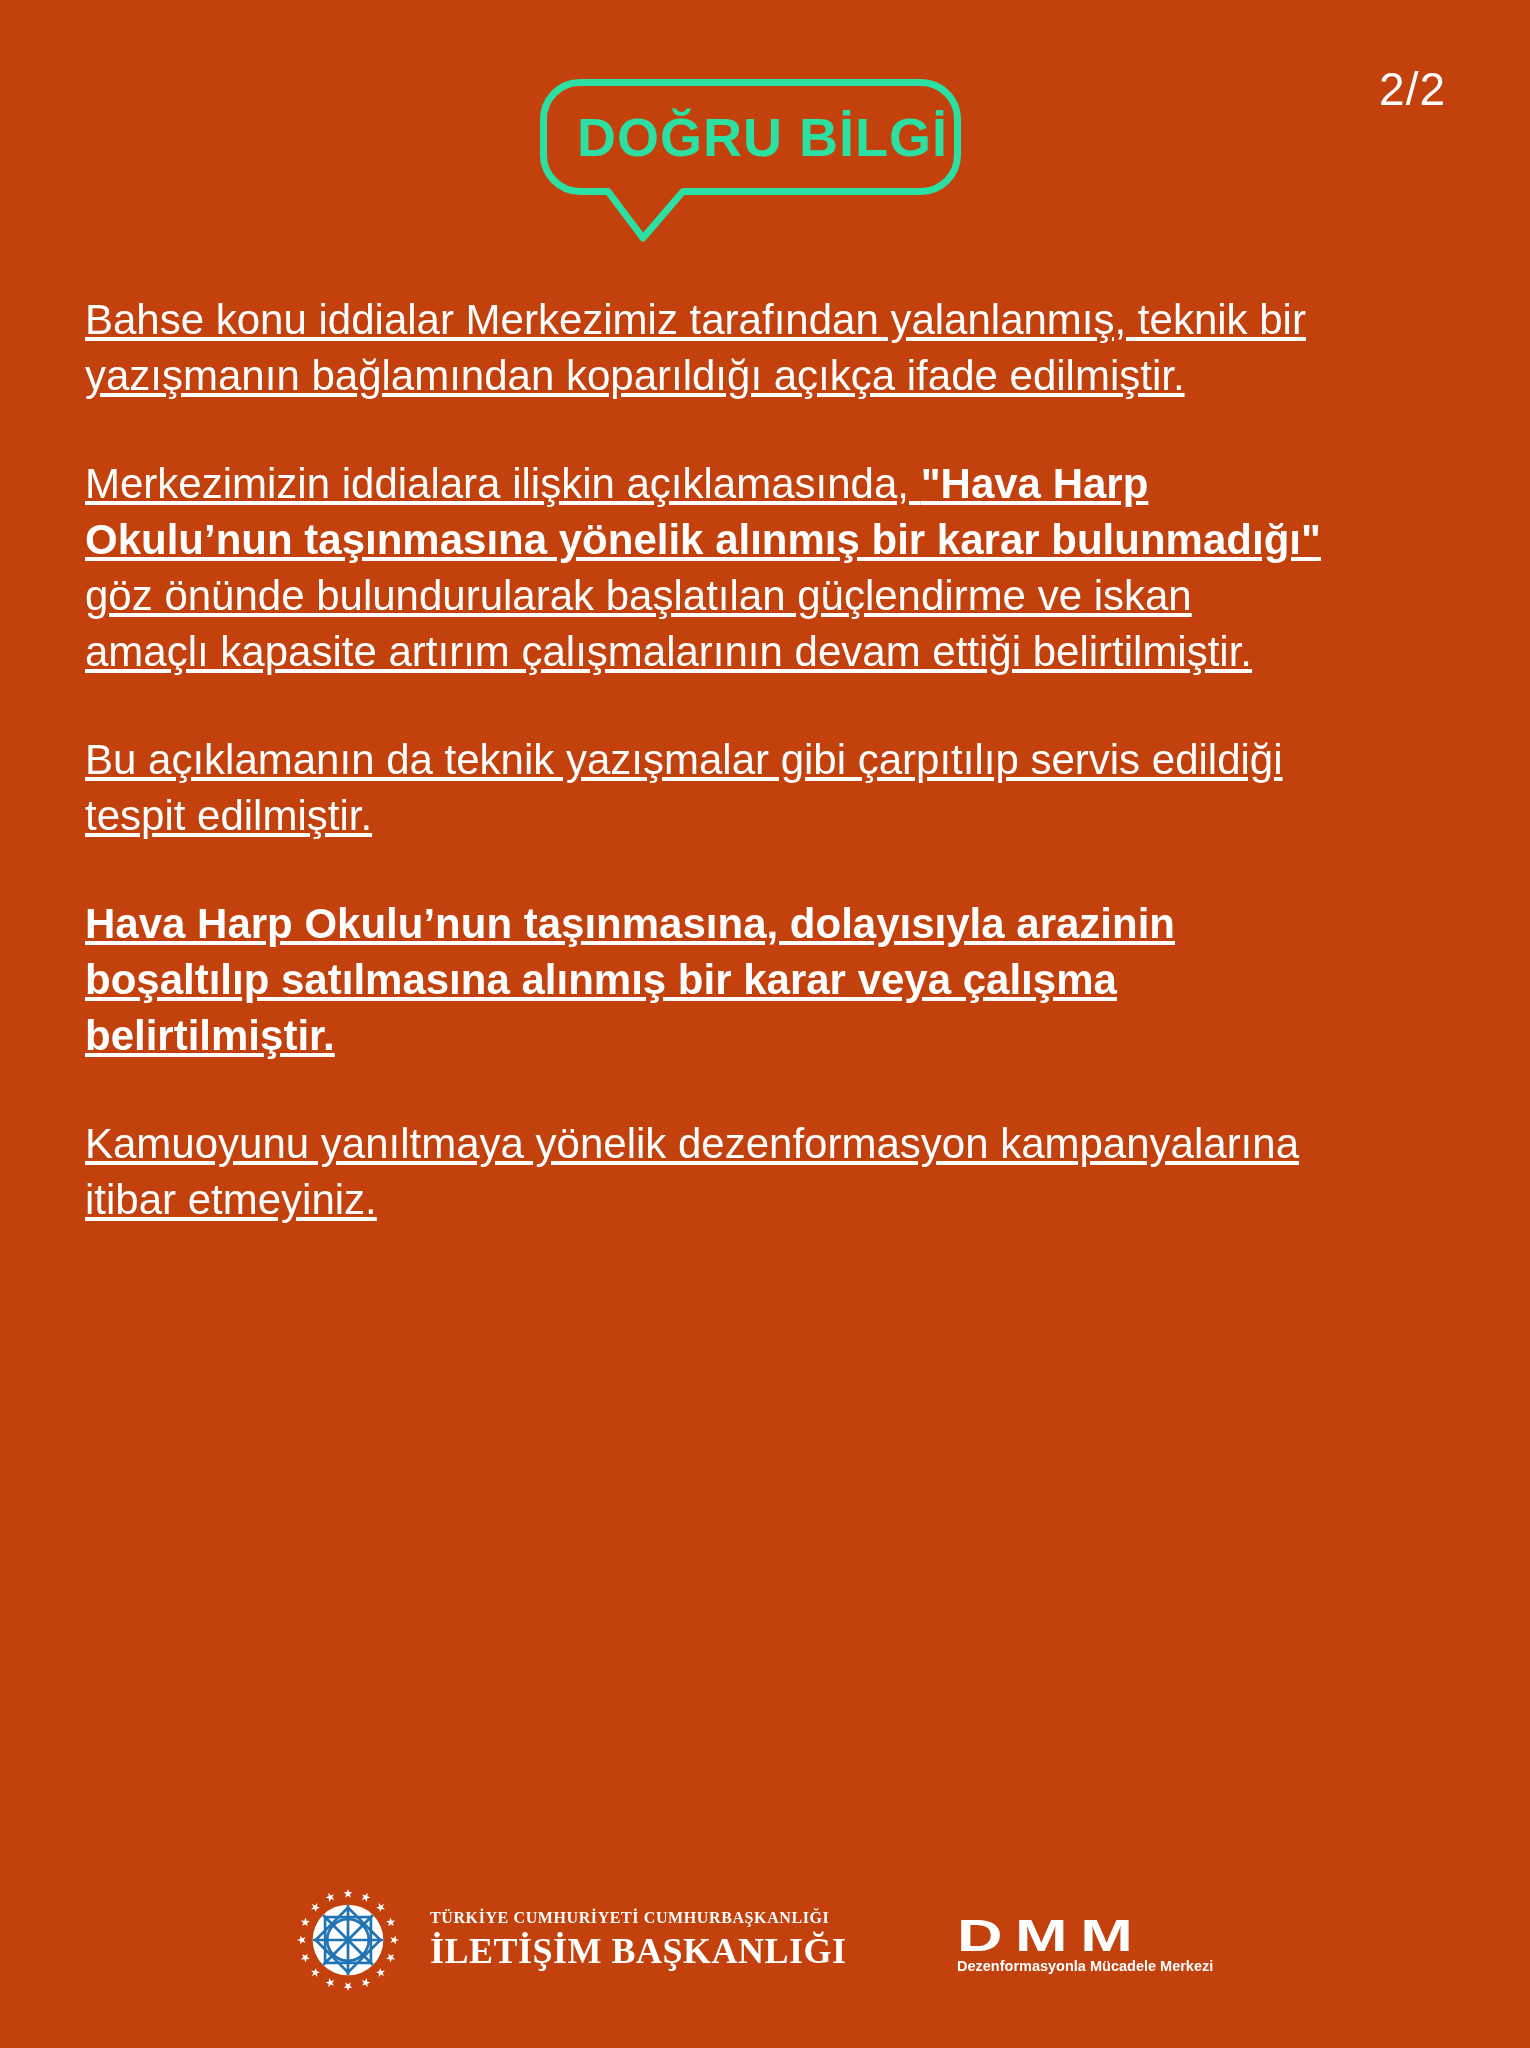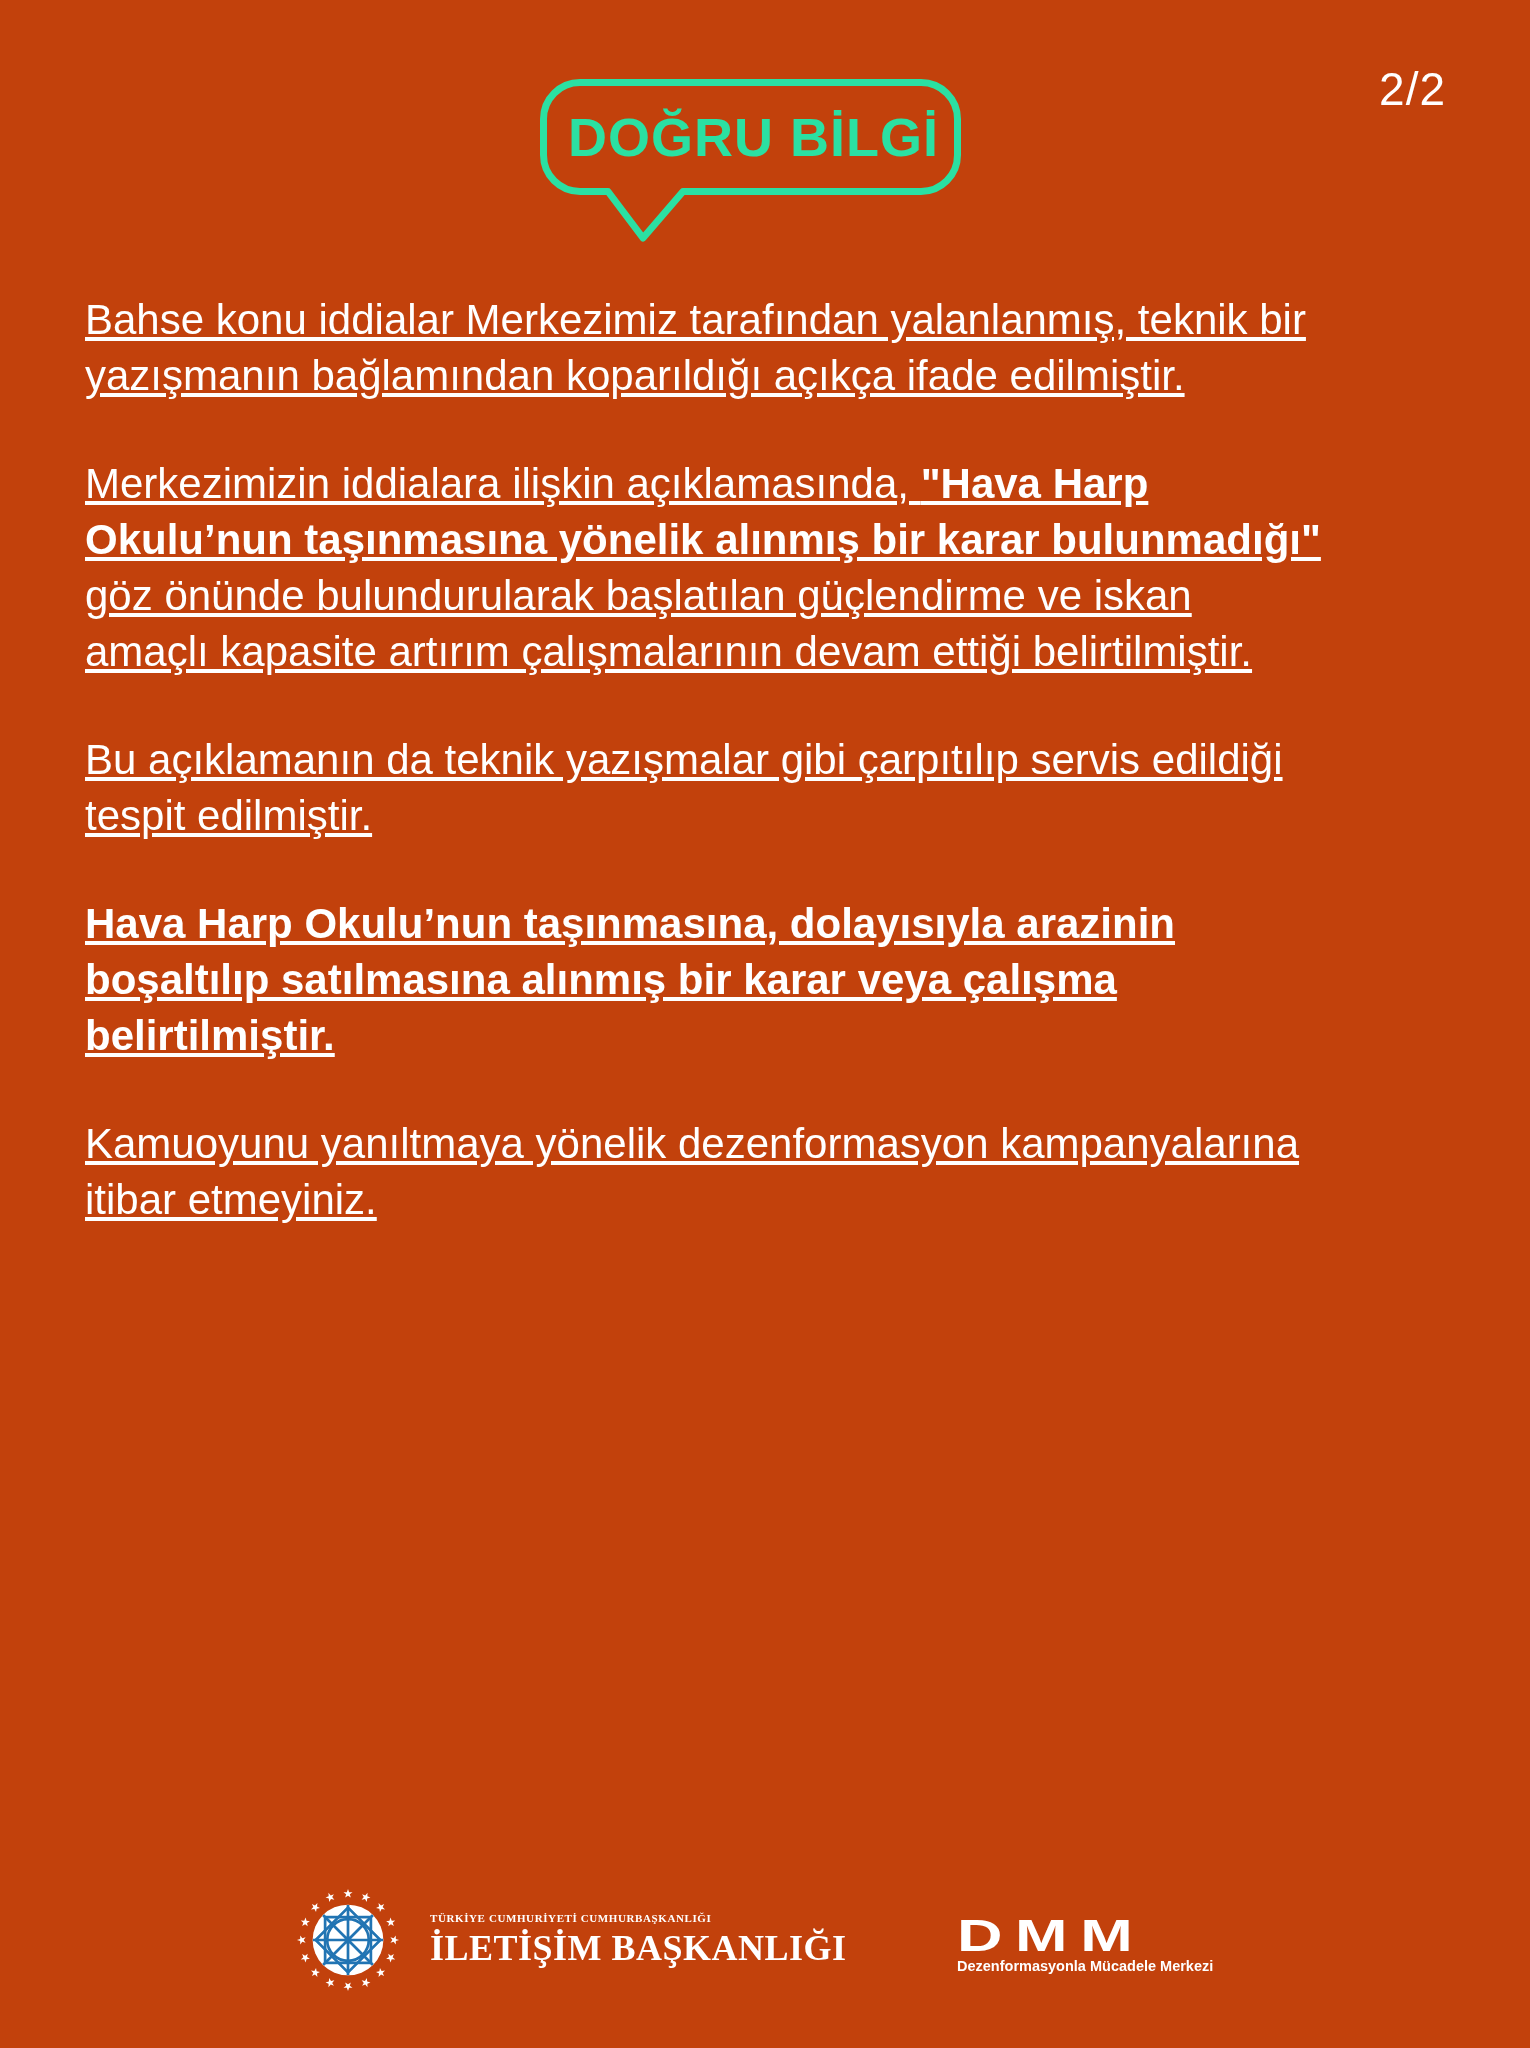--- a/index.html
+++ b/index.html
@@ -14,34 +14,34 @@
     margin:0 auto;
   }
   .page-indicator {
     position:absolute; top:62px; right:84px;
     font-size:46px; font-weight:400; color:#ffffff;
     letter-spacing:1px;
   }
   .badge { position:absolute; left:540px; top:79px; width:421px; height:166px; }
   .badge svg { position:absolute; left:0; top:0; }
   .badge-label {
-    position:absolute; left:3px; top:0; width:421px; height:116px;
+    position:absolute; left:12px; top:0; width:421px; height:116px;
     display:flex; align-items:center; justify-content:center;
     font-size:54px; font-weight:700; letter-spacing:1px;
     color:#2BE0A2; white-space:nowrap;
   }
   .content { position:absolute; left:85px; top:292px; width:1405px; }
   .para { font-size:42px; line-height:56px; font-weight:400; margin-bottom:52px; }
   .para .line { min-height:56px; white-space:nowrap;text-decoration:underline; }
   .para strong { font-weight:700; }
   .footer { position:absolute; left:0; top:1880px; width:1530px; height:168px; }
   .gov-logo { position:absolute; left:296px; top:8px; display:flex; align-items:center; }
   .gov-emblem { width:104px; height:104px; display:block; }
   .gov-text { margin-left:30px; font-family:"Liberation Serif", serif; color:#ffffff; }
-  .gov-line1 { font-size:11px; font-weight:700; letter-spacing:0.6px; white-space:nowrap; }
+  .gov-line1 { font-size:16px; font-weight:700; letter-spacing:0.6px; white-space:nowrap; }
   .gov-line2 { font-size:36px; font-weight:700; letter-spacing:0.5px; margin-top:3px; white-space:nowrap; }
   .dmm { position:absolute; left:957px; top:33px; }
   .dmm-word {
     font-size:45px; font-weight:700; line-height:1;
     letter-spacing:9px;
     transform:scaleX(1.4); transform-origin:left center;
     white-space:nowrap;
   }
   .dmm-sub { font-size:14.5px; font-weight:700; letter-spacing:0; white-space:nowrap; }
 </style>

